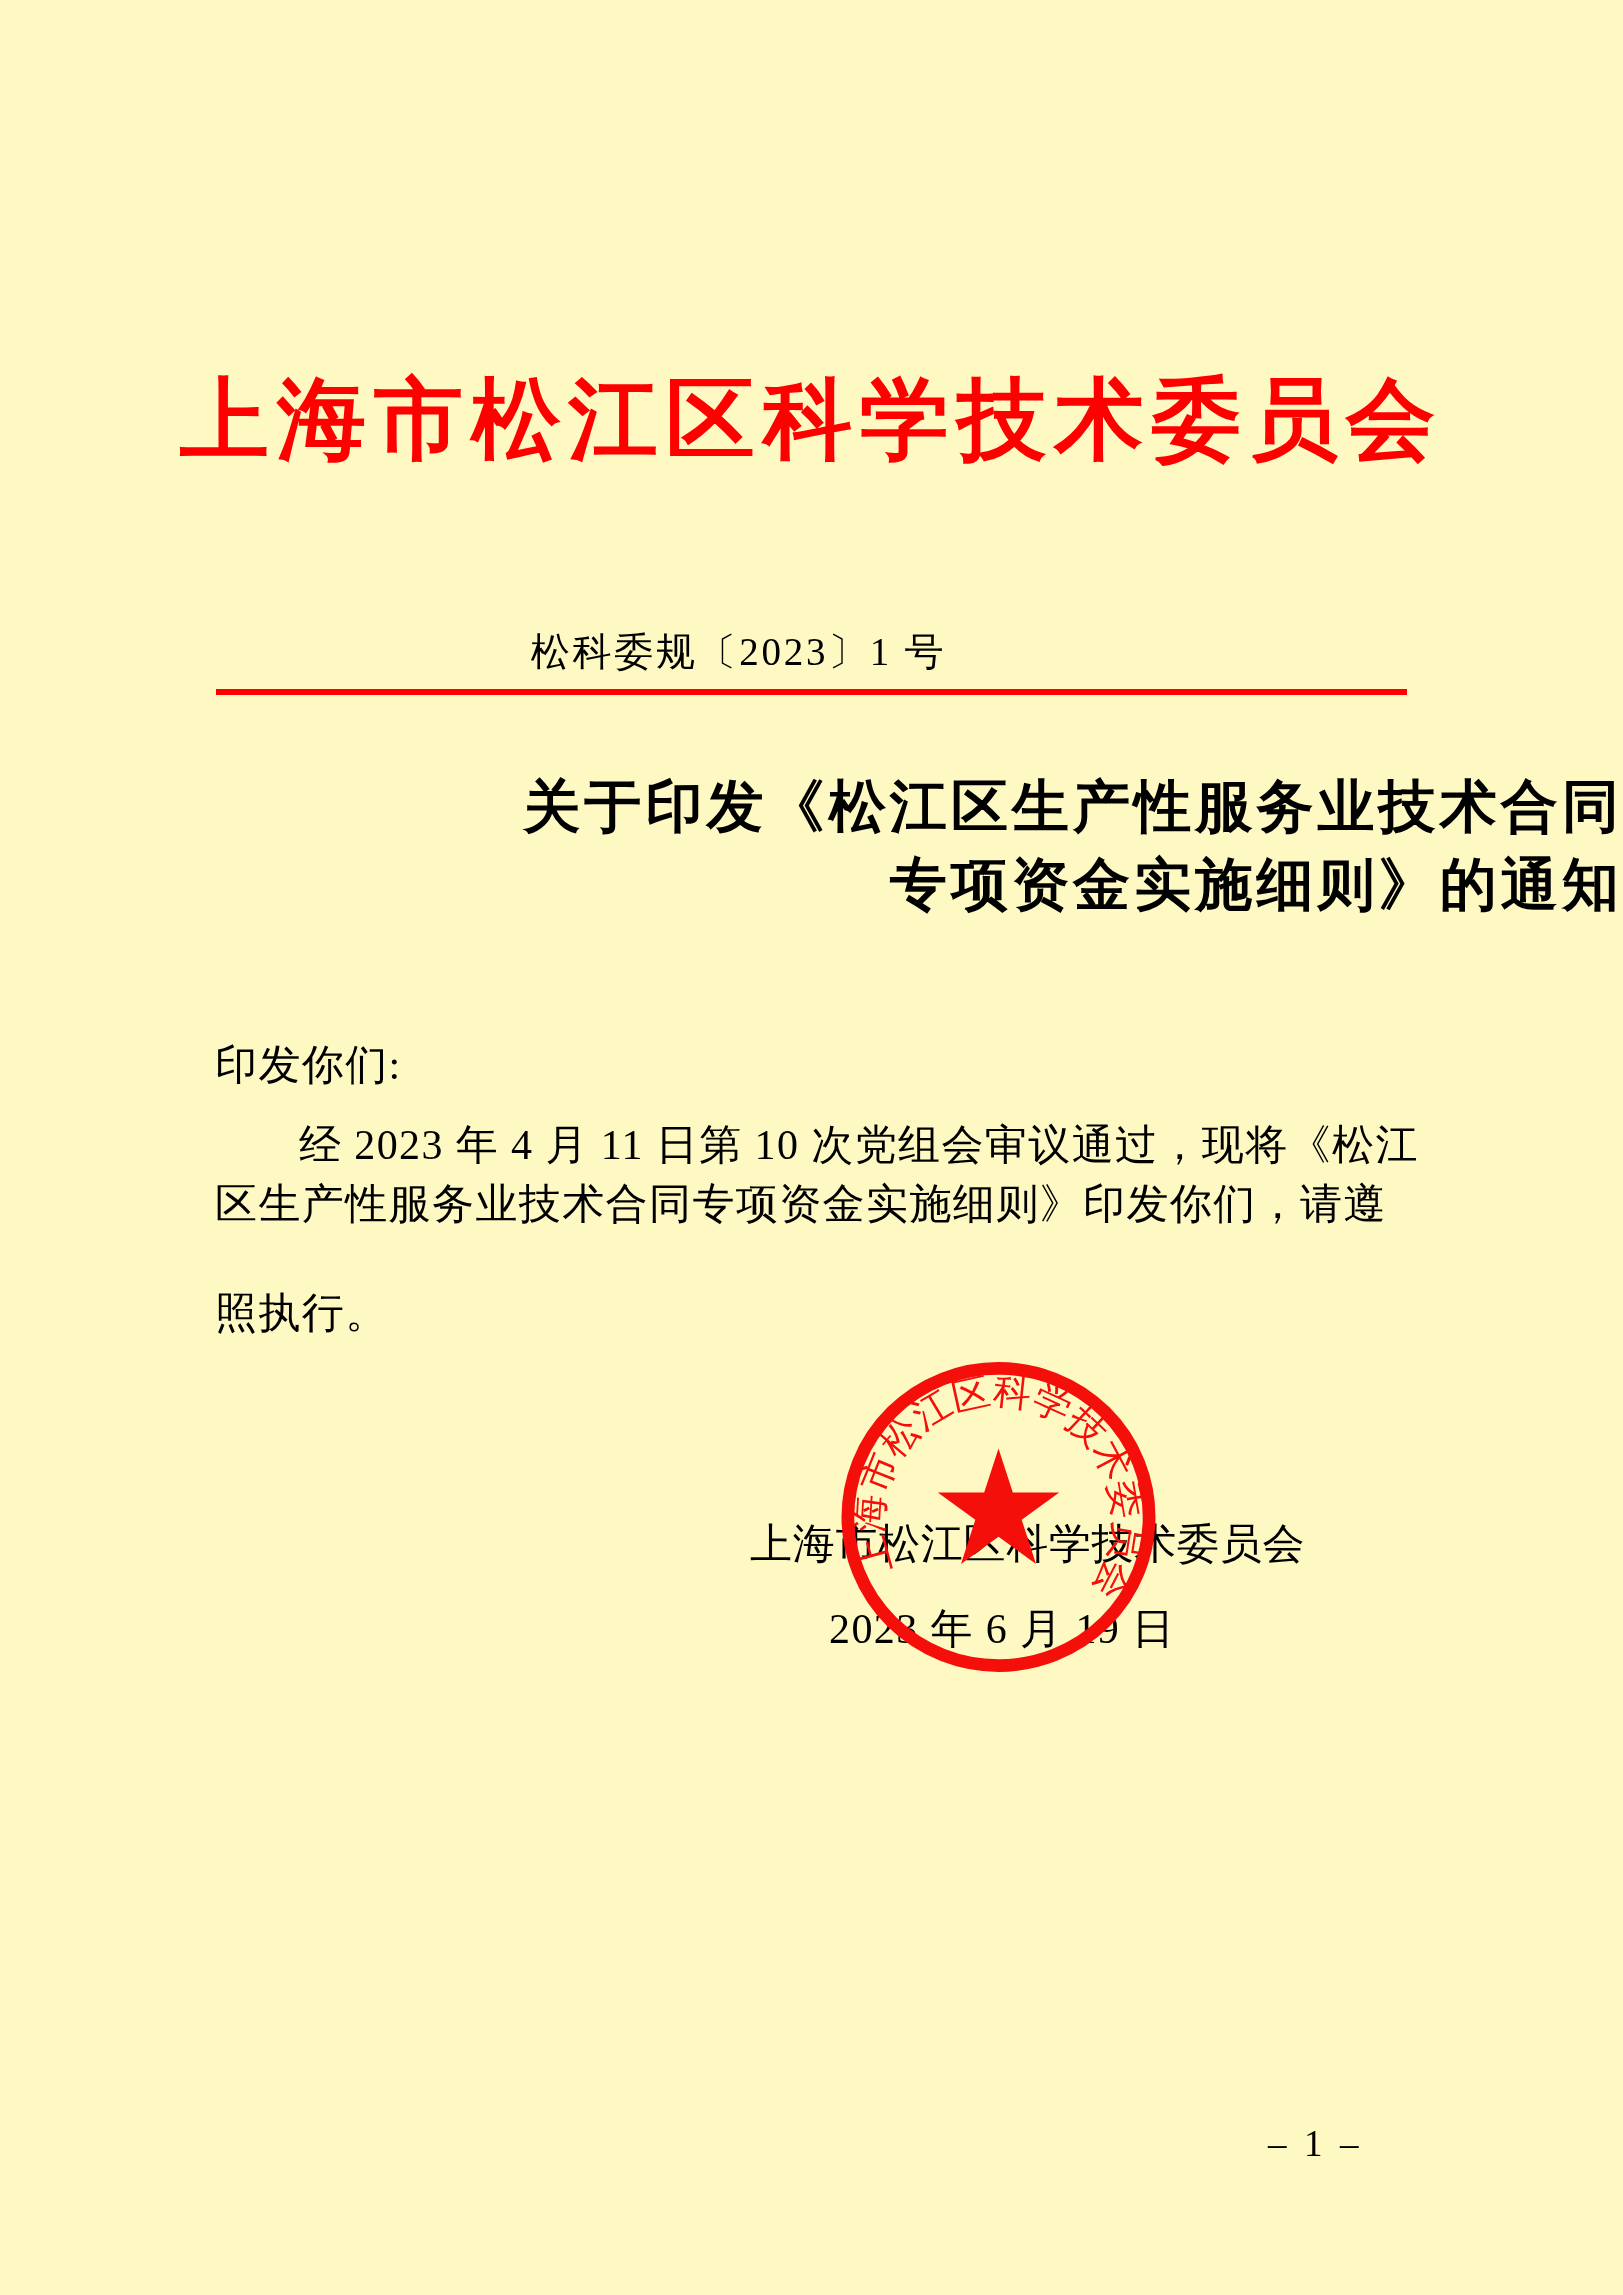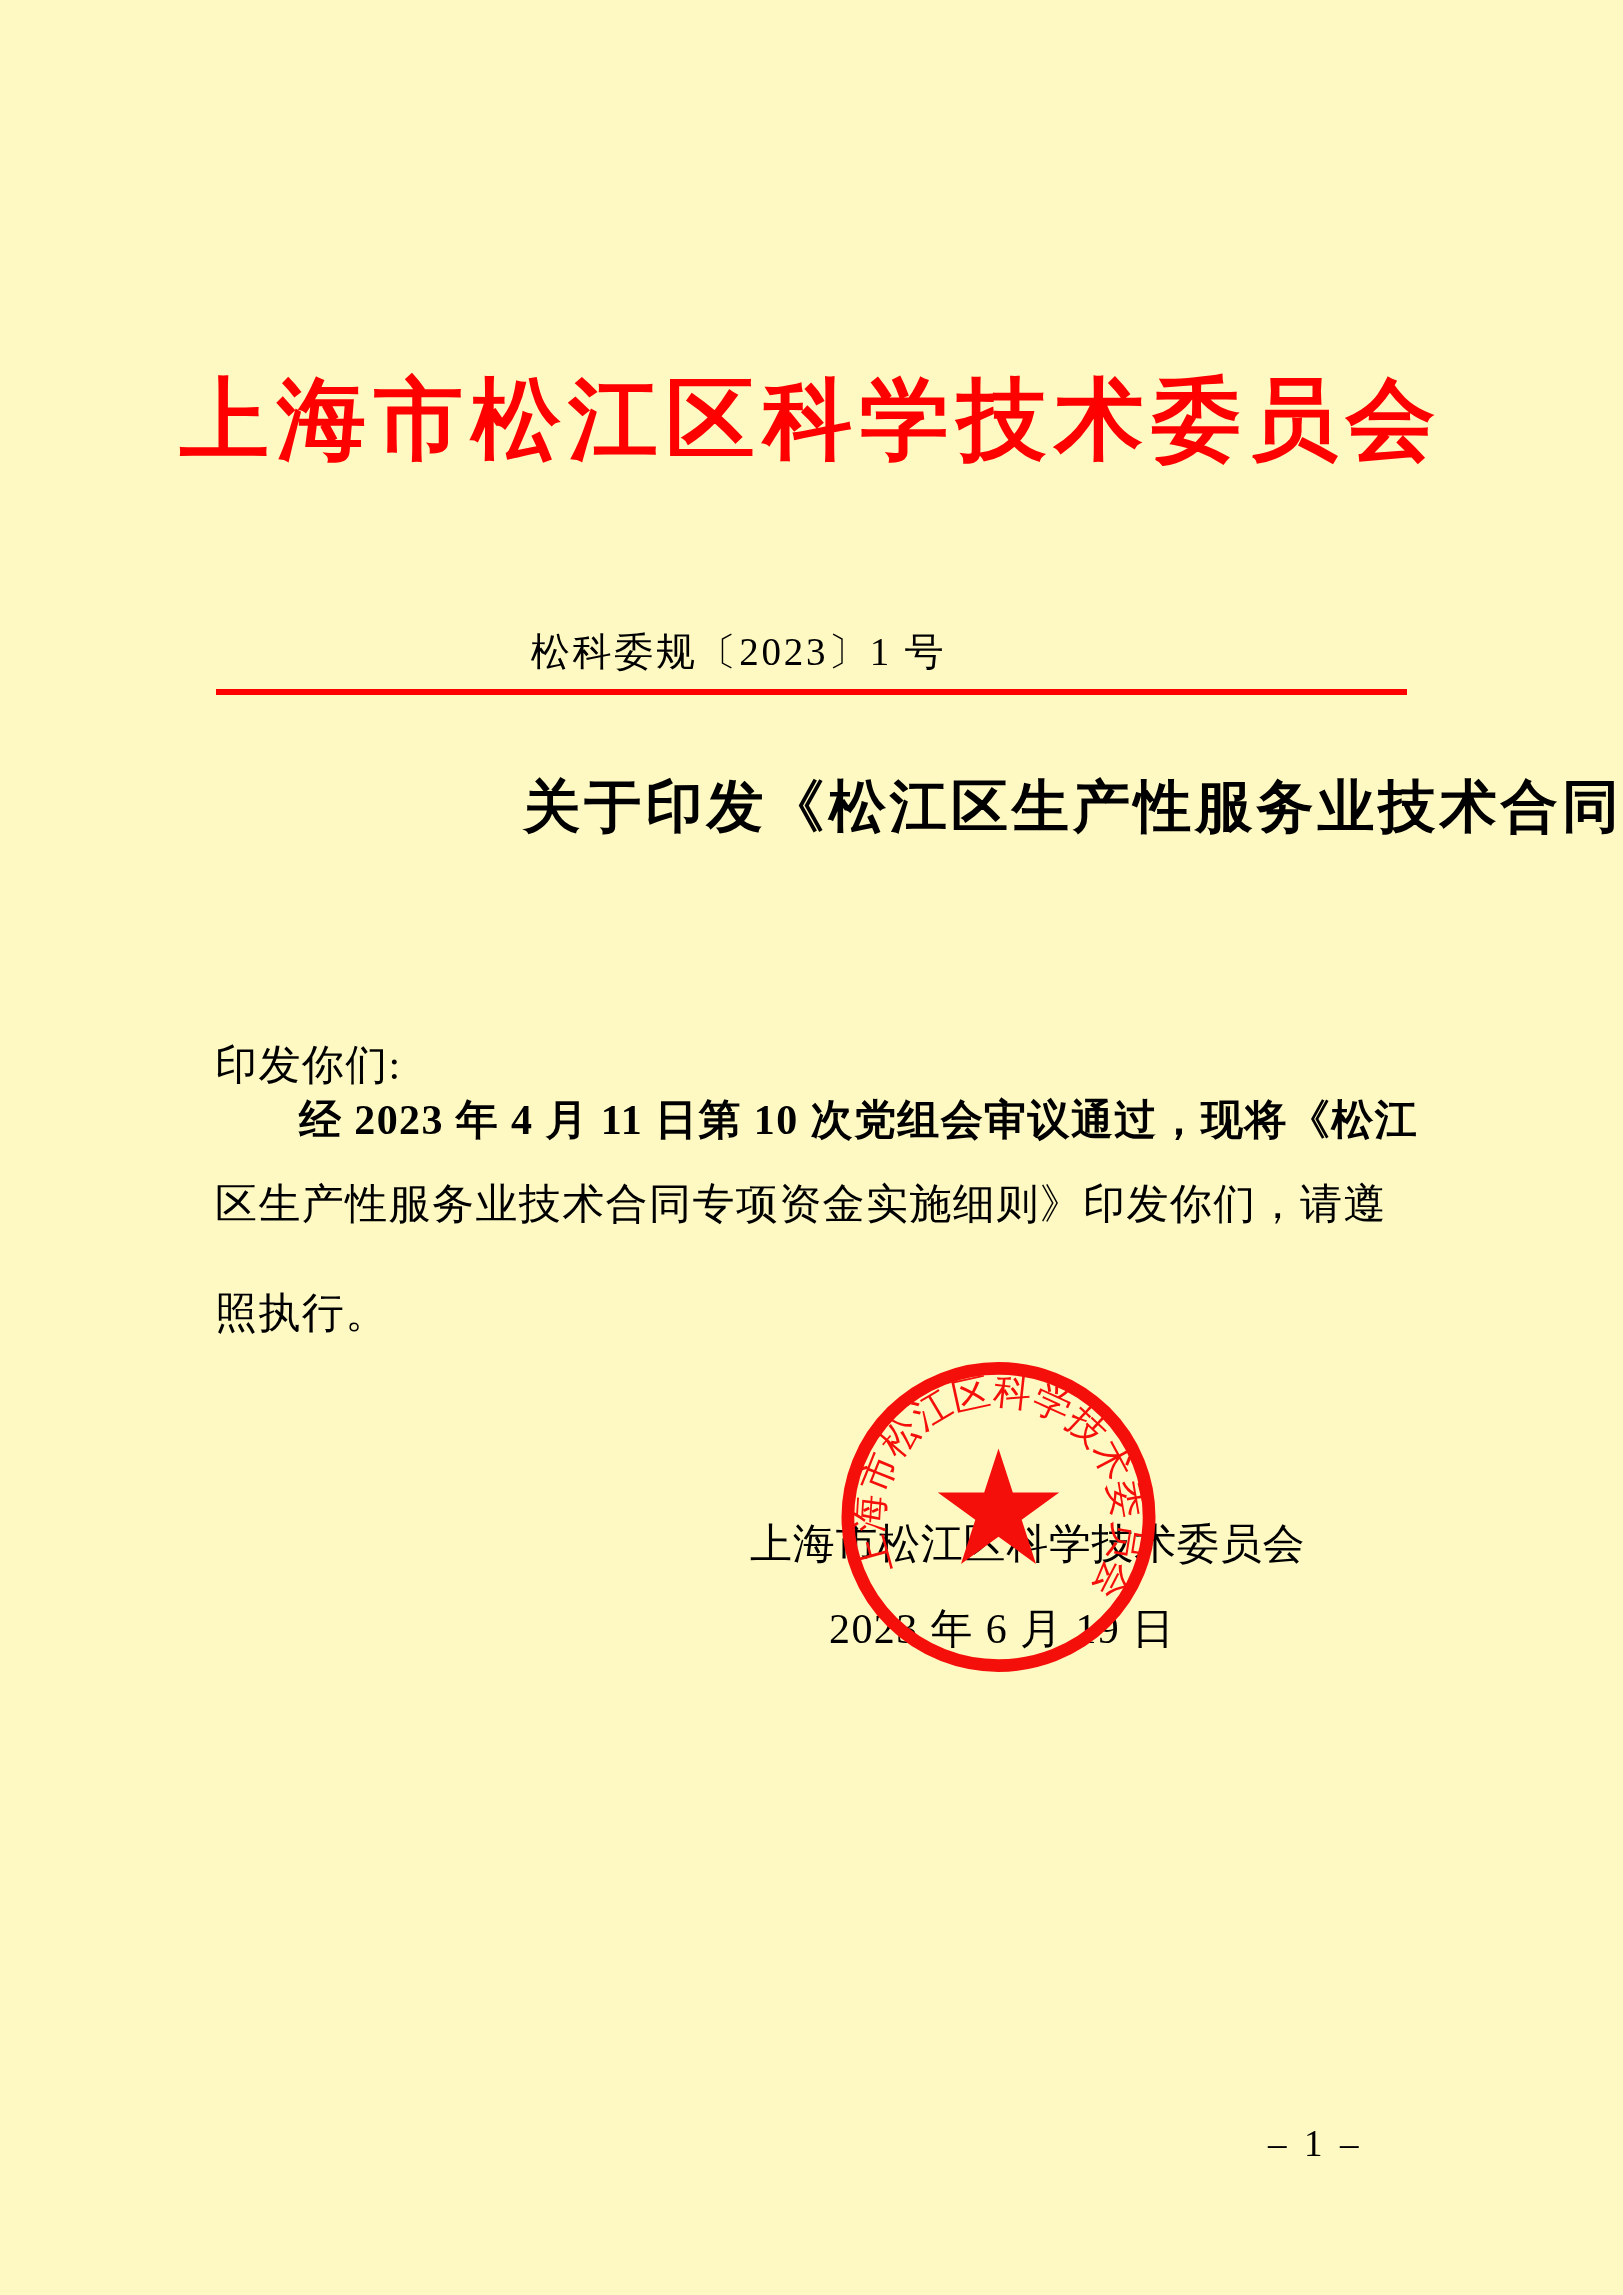--- a/index.html
+++ b/index.html
@@ -41,21 +41,21 @@
     letter-spacing:4.1px;
   }
   
   .body-line{
     left:215px;width:1206px;
     font-size:42px;
     letter-spacing:1.4px;
     white-space:nowrap;
   }
   #salutation{top:1037px;}
-  #body-line-1{top:1092px;text-indent:84px;font-weight:bold;}
+  #body-line-1{top:1117px;text-indent:84px;}
   #body-line-2{top:1176px;}
   #body-line-3{top:1285px;}
   
   #signature{
     top:1516px;left:750px;
     font-size:42px;letter-spacing:0.7px;
     white-space:nowrap;z-index:1;
   }
   #issue-date{
     top:1601px;left:829px;
@@ -79,20 +79,21 @@
 <div id="page">
 
   <div class="abs" id="header-title" style="color:#ff0000;">上海市松江区科学技术委员会</div>
 
   <div class="abs" id="doc-number">松科委规〔2023〕1 号</div>
 
   <div class="abs" id="red-rule" style="background:#ff0000;"></div>
 
   <div class="abs" id="doc-title">
     <div>关于印发《松江区生产性服务业技术合同</div>
+    <div>专项资金实施细则》的通知</div>
   </div>
 
   <div class="abs body-line" id="salutation">印发你们:</div>
 
   <div class="abs body-line" id="body-line-1">经 2023 年 4 月 11 日第 10 次党组会审议通过，现将《松江</div>
 
   <div class="abs body-line" id="body-line-2">区生产性服务业技术合同专项资金实施细则》印发你们，请遵</div>
 
   <div class="abs body-line" id="body-line-3">照执行。</div>
 

